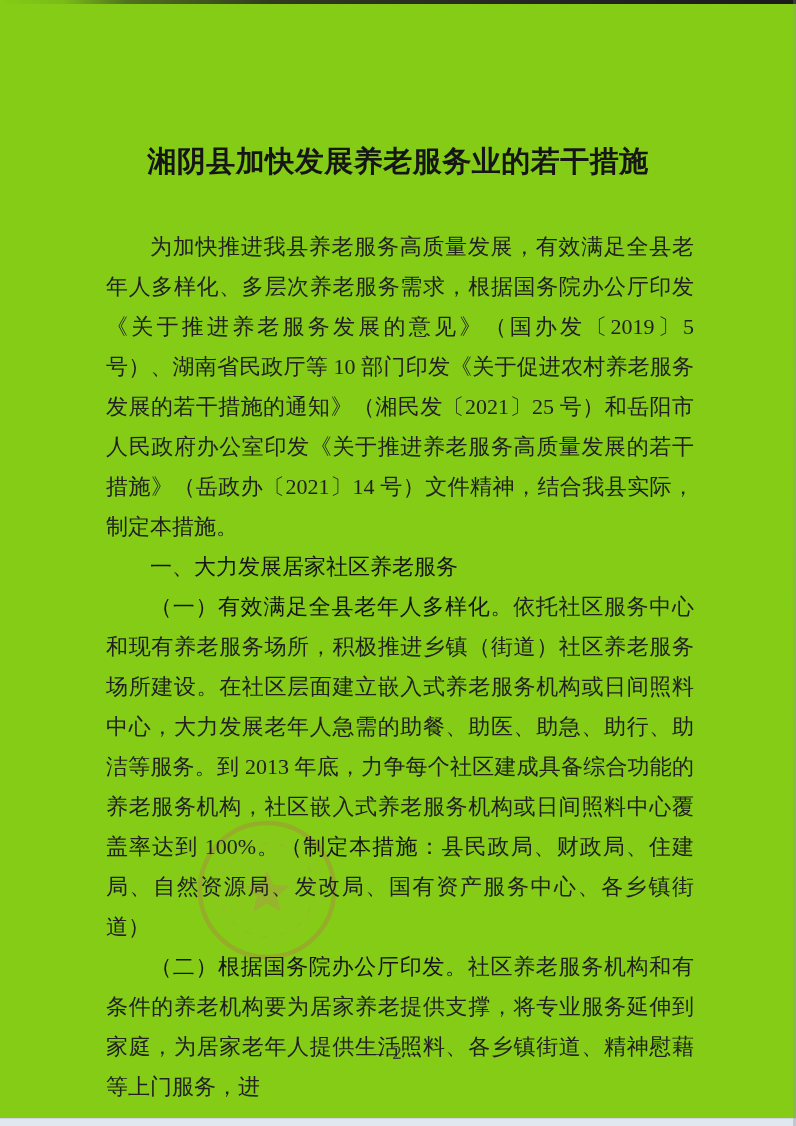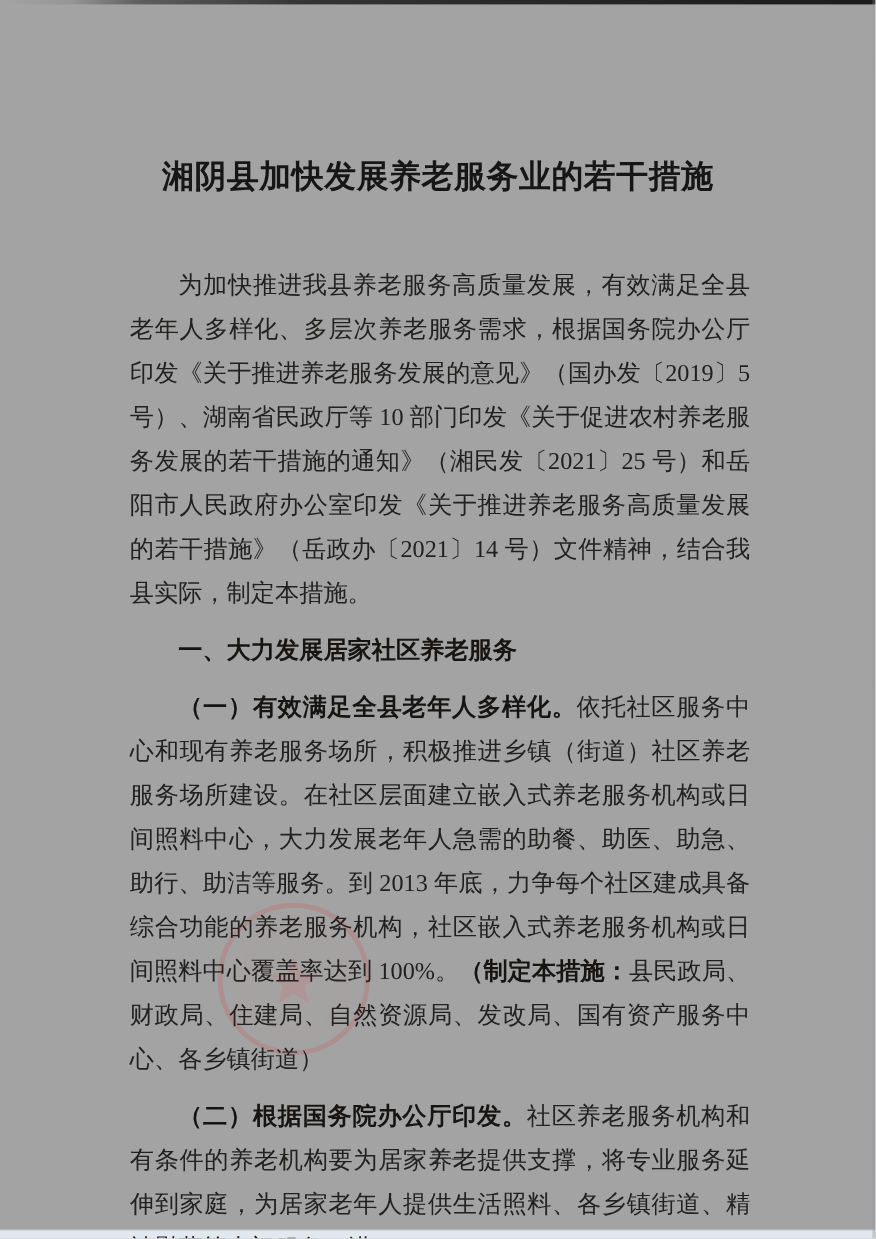--- a/index.html
+++ b/index.html
@@ -4,21 +4,21 @@
 <style>
   html, body {
     margin: 0;
     padding: 0;
     background: #ffffff;
   }
   .page {
     position: relative;
     width: 796px;
     height: 1126px;
-    background: #a3a3a3;
+    background: #84cc16;
     overflow: hidden;
     font-family: "Liberation Serif", "DejaVu Serif", serif;
     color: #1d1d1d;
   }
   
   .top-edge {
     position: absolute;
     top: 0; left: 0; right: 0;
     height: 4px;
     background: linear-gradient(90deg,
@@ -61,25 +61,25 @@
     top: 227px;
     left: 106px;
     width: 588px;
     z-index: 2;
   }
   .para {
     font-size: 22px;
     line-height: 40px;
     text-align: justify;
     text-indent: 2em;
-    margin: 12px;
+    margin: 0;
     color: #222120;
   }
   .para .bold {
-    font-weight: 700;
+    font-weight: 400;
     color: #161514;
   }
   .para.heading1 {
     font-family: "Liberation Sans", "DejaVu Sans", sans-serif;
     font-weight: 700;
     color: #171717;
   }
   .page-number {
     position: absolute;
     top: 1042px;

